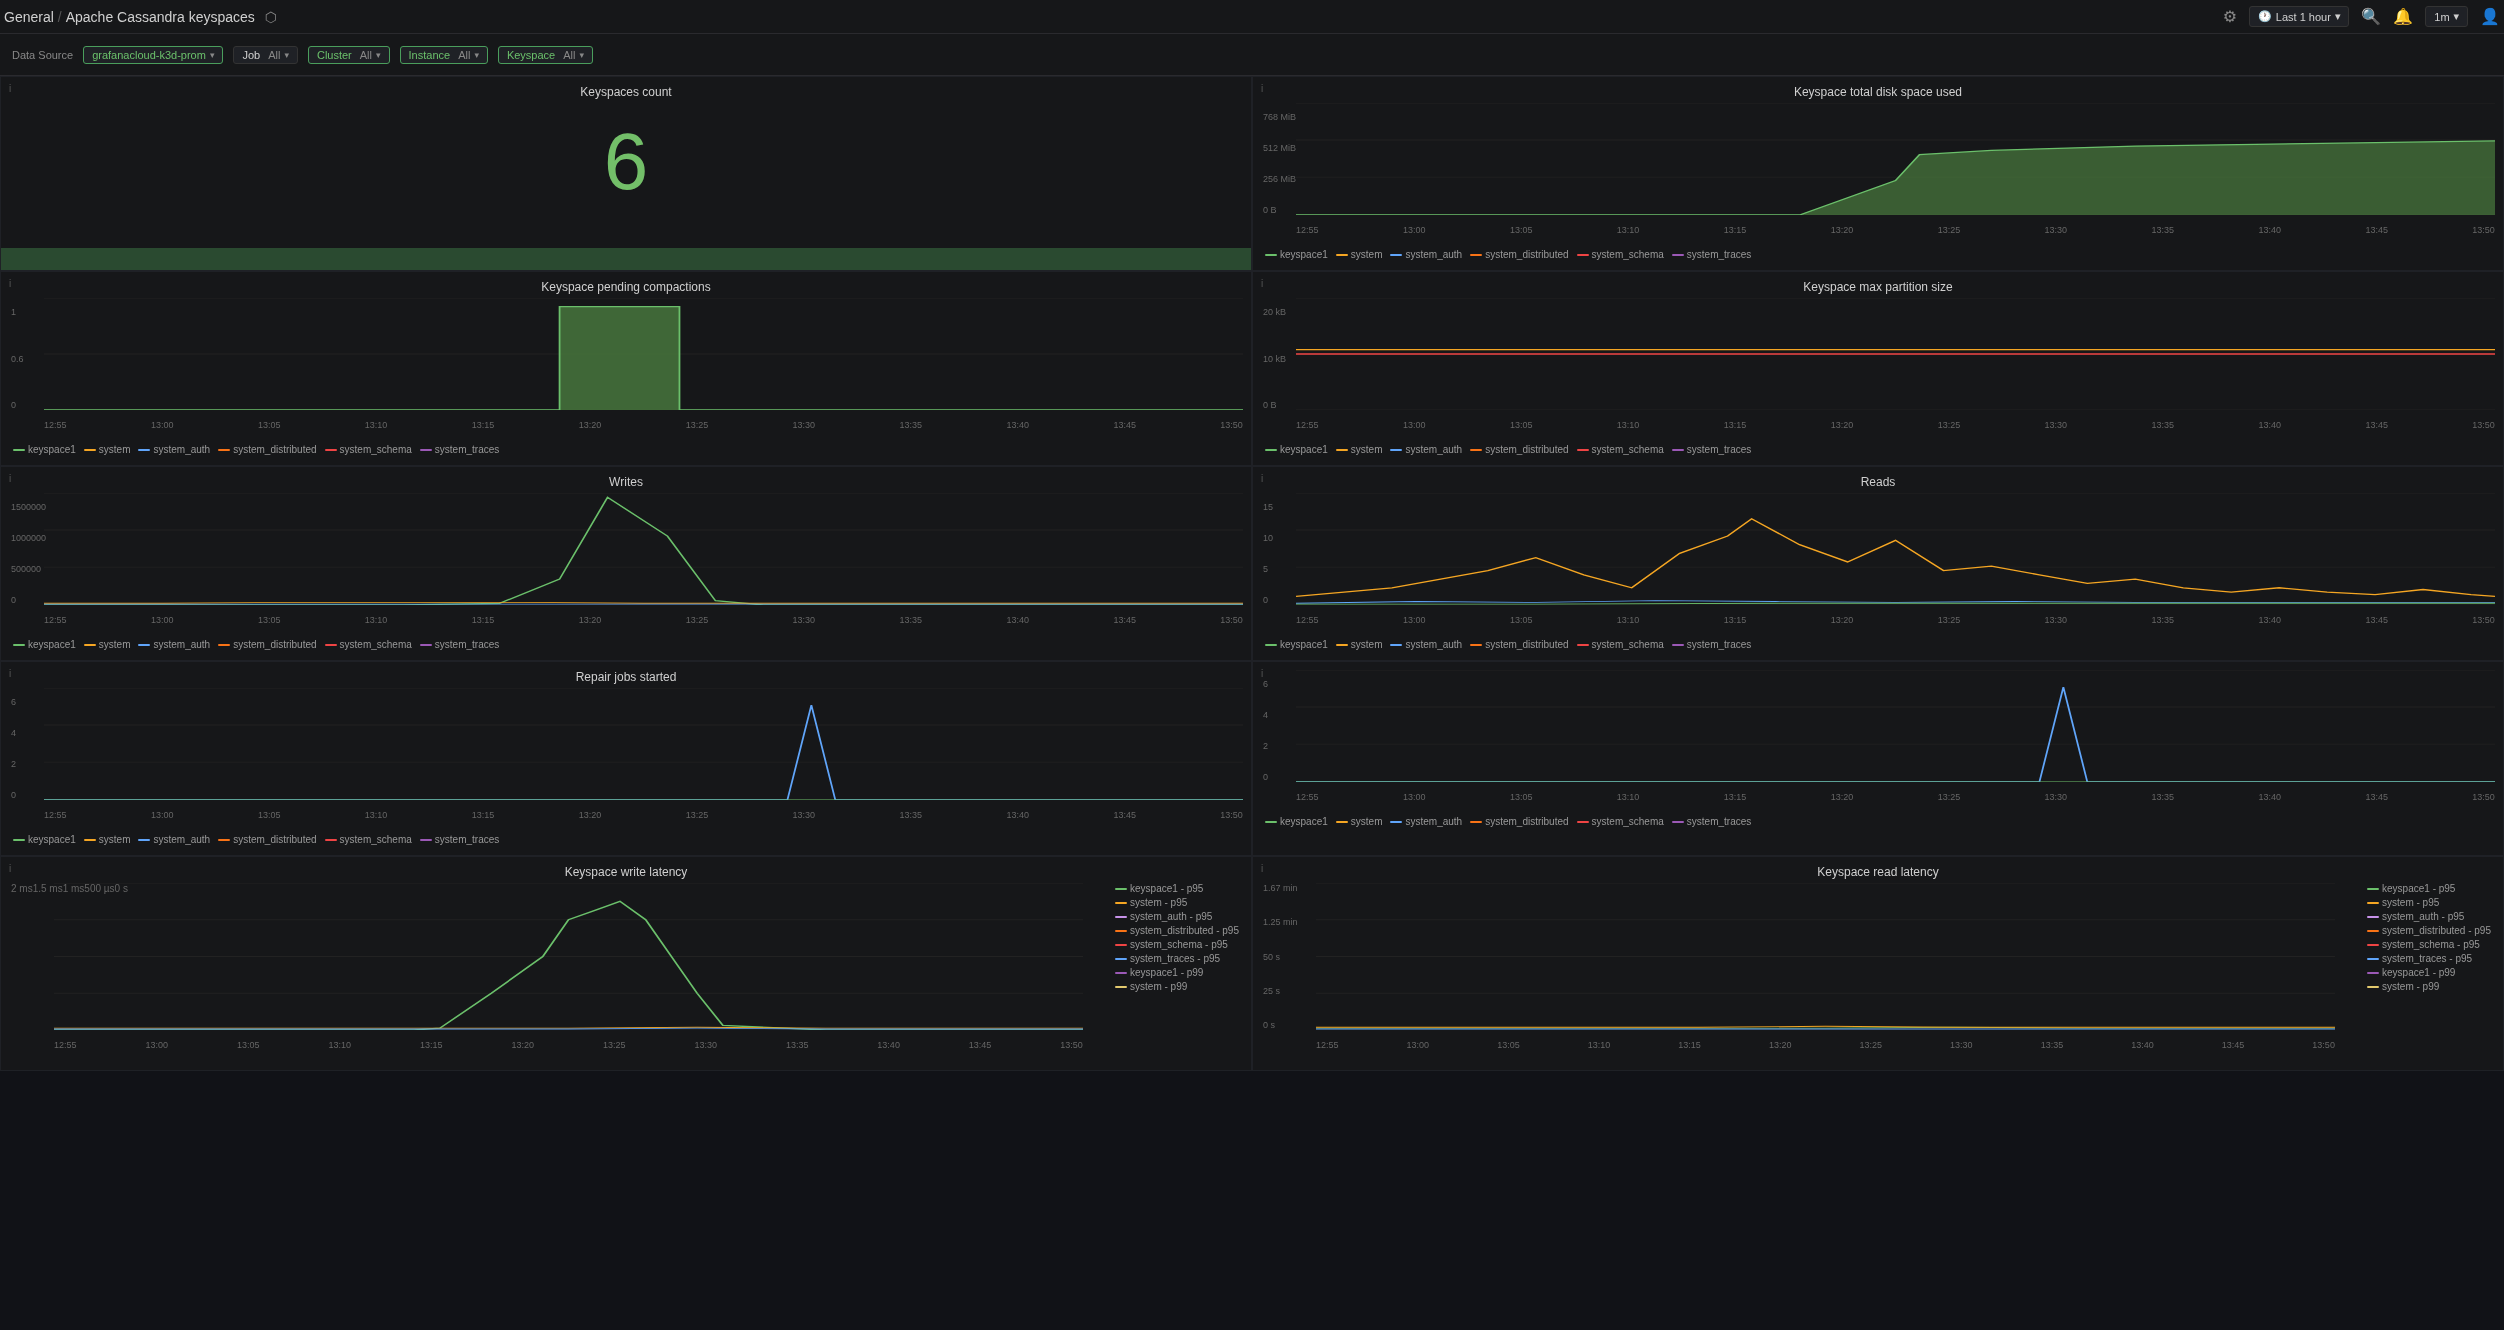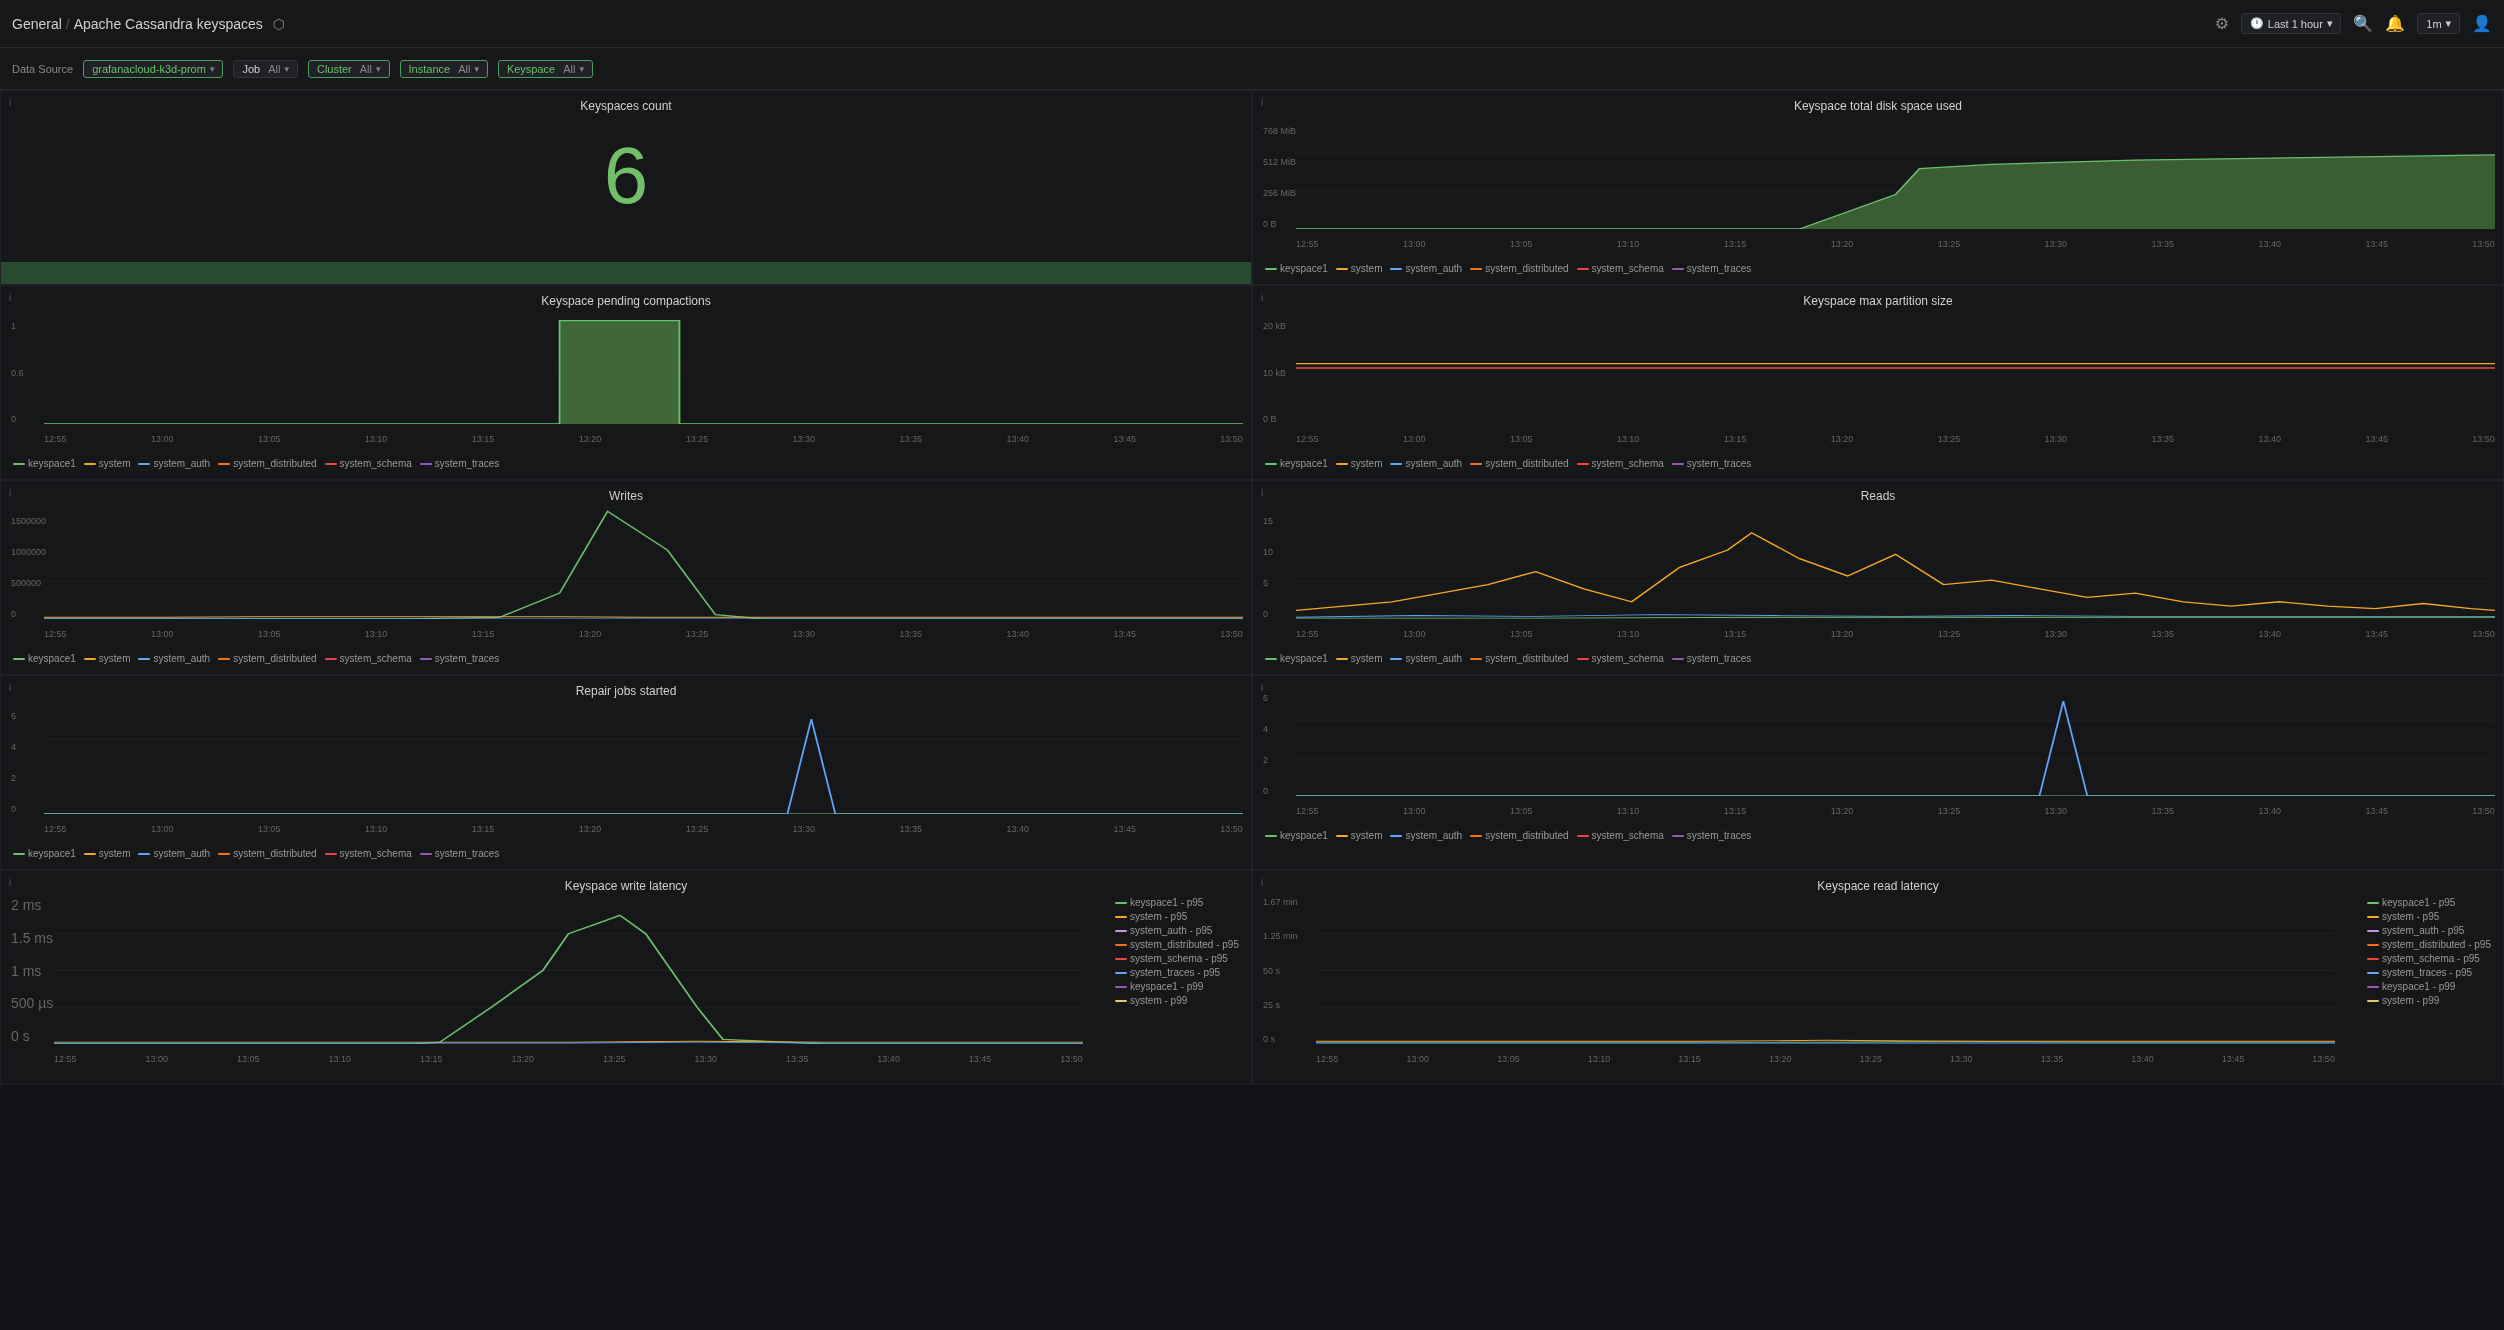--- a/index.html
+++ b/index.html
@@ -11,22 +11,22 @@
       overflow: hidden;
       width: 2504px;
       height: 1330px;
     }
     .top-bar {
       display: flex;
       align-items: center;
       justify-content: space-between;
       background: #161719;
       border-bottom: 1px solid #2a2a2e;
-      padding: 0 12px;
-      height: 48px;
+      padding: 0 4px;
+      height: 34px;
     }
     .top-bar-left {
       display: flex;
       align-items: center;
       gap: 8px;
     }
     .breadcrumb {
       display: flex;
       align-items: center;
       gap: 4px;
@@ -681,21 +681,21 @@
           <div class="legend-dot" style="background:#9b59b6"></div>
           <span>system_traces</span>
         </div>
     </div>
   </div>
 
   <div class="panel" style="grid-column:1;grid-row:5;">
     <span class="panel-info">i</span>
     <div class="panel-title">Keyspace write latency</div>
     <div style="position:relative;width:100%;height:calc(100% - 30px);">
-      <div class="y-axis-labels" style="position:absolute;left:2px;top:0;bottom:20px;display:flex;flex-direction:column;justify-content:space-between;font-size:14px;color:#666;">
+      <div class="y-axis-labels" style="position:absolute;left:2px;top:0;bottom:20px;display:flex;flex-direction:row;justify-content:space-between;font-size:10px;color:#666;">
         <span>2 ms</span>
           <span>1.5 ms</span>
           <span>1 ms</span>
           <span>500 µs</span>
           <span>0 s</span>
       </div>
       <svg style="position:absolute;top:0;left:45px;right:160px;bottom:20px;width:calc(100% - 205px);height:calc(100% - 20px);" viewBox="0 0 800 160" preserveAspectRatio="none">
         <line x1="0" y1="0" x2="800" y2="0" class="grid-line"></line>
         <line x1="0" y1="40" x2="800" y2="40" class="grid-line"></line>
         <line x1="0" y1="80" x2="800" y2="80" class="grid-line"></line>

